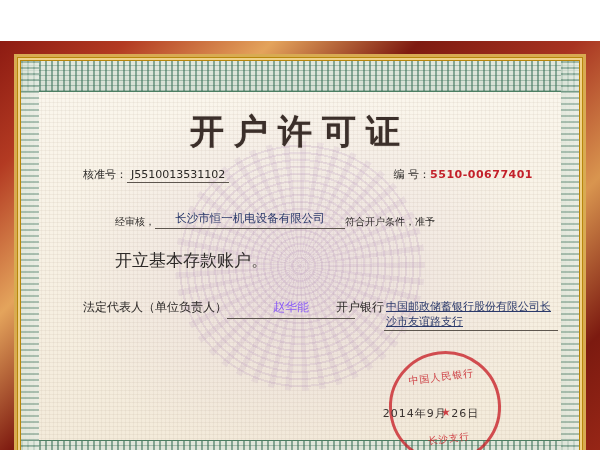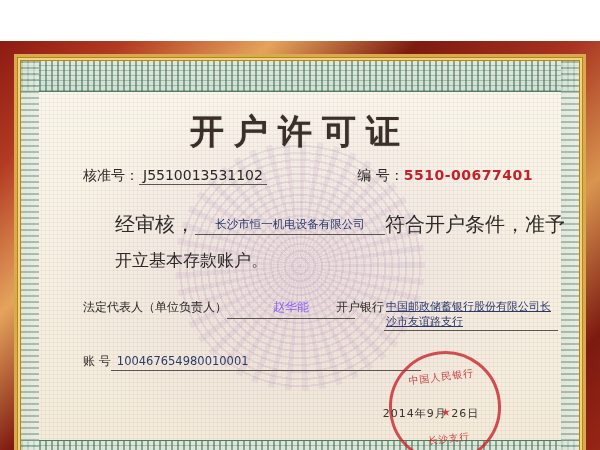--- a/index.html
+++ b/index.html
@@ -78,39 +78,39 @@
     position:absolute;left:0;right:0;top:48px;
     text-align:center;
     font-family:"DejaVu Serif", serif;
     font-size:34px;
     font-weight:bold;
     letter-spacing:10px;
     color:#3b2f2a;
     text-shadow:0 0 1px rgba(60,40,30,.5);
   }
 
-  .row{position:absolute;font-size:14px;color:#2d2a28;font-family:"DejaVu Sans", sans-serif;}
+  .row{position:absolute;font-size:11px;color:#2d2a28;font-family:"DejaVu Sans", sans-serif;}
   .label{color:#2d2a28;}
   .value-under{
     display:inline-block;
     border-bottom:1px solid #5d564e;
     padding:0 4px 1px 4px;
     color:#2b2825;
   }
   .hand{
     font-family:"DejaVu Serif", serif;
     color:#2a2f5a;
   }
 
   #row-approval{left:62px;top:106px;}
   #row-number{right:46px;top:106px;text-align:right;}
   .num-red{color:#c3202a;font-weight:bold;letter-spacing:.5px;}
 
   #line1{left:94px;top:150px;font-size:15px;}
-  #line1 .big{font-size:20px;}
+  #line1 .big{font-size:10px;}
   #line1 .name{
     font-size:11.5px;
     display:inline-block;
     border-bottom:1px solid #5d564e;
     min-width:184px;
     text-align:center;
     padding:0 3px 2px 3px;
     vertical-align:3px;
     color:#2b3a6b;
   }
@@ -204,23 +204,20 @@
       <div class="row" id="line2">开立基本存款账户。</div>
 
       <div class="row" id="row-legal">
         <span class="label">法定代表人（单位负责人）</span><span class="val hand">赵华能</span>
       </div>
 
       <div class="row" id="row-bank">
         <span class="label">开户银行</span><span class="bankval">中国邮政储蓄银行股份有限公司长沙市友谊路支行</span>
       </div>
 
-      <div class="row" id="row-account">
-        <span class="label">账 号</span><span class="val">100467654980010001</span>
-      </div>
 
       <div class="seal">
         <div class="arc-top">中国人民银行</div>
         <div class="mid">★</div>
         <div class="arc-bottom">长沙支行</div>
       </div>
 
       <div class="date-line">2014年9月 26日</div>
 
     </div>

